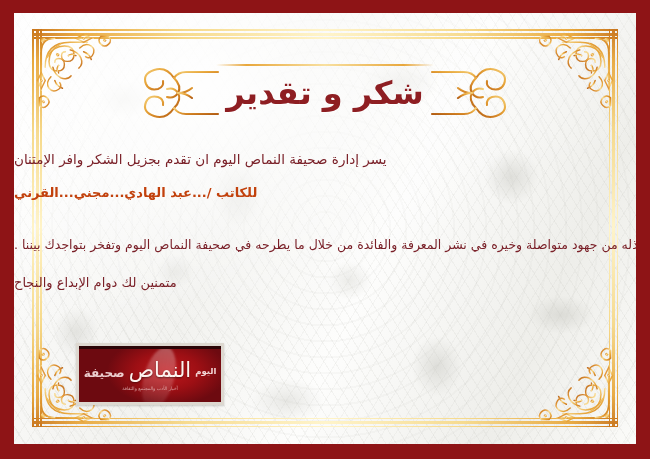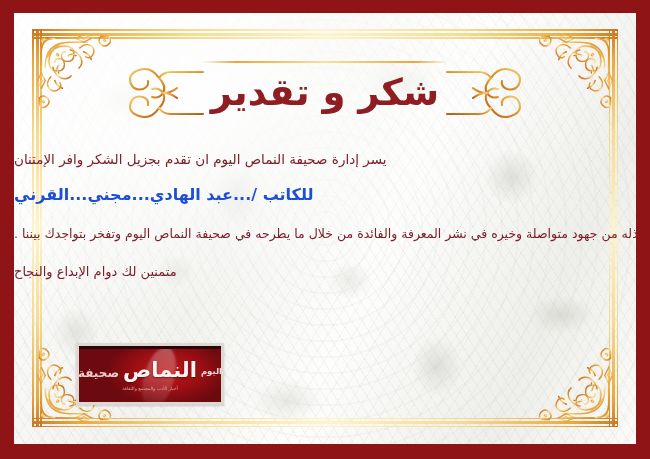--- a/index.html
+++ b/index.html
@@ -125,21 +125,21 @@
   }
   .flourish { width: 86px; height: 62px; display: block; }
   .flourish-right { transform: scaleX(-1); }
 
   .title-wrap {
     position: relative;
     padding: 0 6px;
   }
   .title {
     font-family: "DejaVu Sans", "Liberation Sans", sans-serif;
-    font-size: 37px;
+    font-size: 32px;
     font-weight: 700;
     color: #8e1e22;
     letter-spacing: 1px;
     line-height: 1.25;
     white-space: nowrap;
     text-shadow: 0 1px 0 rgba(255,255,255,.7);
   }
   .title-rule {
     position: absolute;
     top: -9px;
@@ -162,25 +162,25 @@
     color: #7a2028;
     font-family: "DejaVu Sans", "Liberation Sans", sans-serif;
     white-space: nowrap;
   }
   .line-1 {
     font-size: 13.5px;
     line-height: 1.5;
     margin-bottom: 16px;
   }
   .line-name {
-    font-size: 16px;
+    font-size: 13px;
     font-weight: 700;
-    color: #1d4ed8;
+    color: #c2410c;
     letter-spacing: .5px;
-    margin-bottom: 21px;
+    margin-bottom: 36px;
   }
   .line-3 {
     font-size: 12.5px;
     line-height: 1.5;
     margin-bottom: 18px;
   }
   .line-4 {
     font-size: 13px;
     line-height: 1.5;
   }
@@ -237,21 +237,21 @@
   }
   .logo-sahifa {
     font-size: 12px;
     color: #f6dede;
     font-weight: 700;
     letter-spacing: -.3px;
     opacity: .92;
   }
   .logo-namas {
     font-size: 21px;
-    font-weight: 700;
+    font-weight: 400;
     color: #fdf4f0;
     letter-spacing: -1px;
     line-height: 1;
     text-shadow: 0 1px 2px rgba(0,0,0,.45);
   }
   .logo-alyoum {
     font-size: 8.5px;
     font-weight: 700;
     color: #f3d7d7;
     align-self: flex-start;

